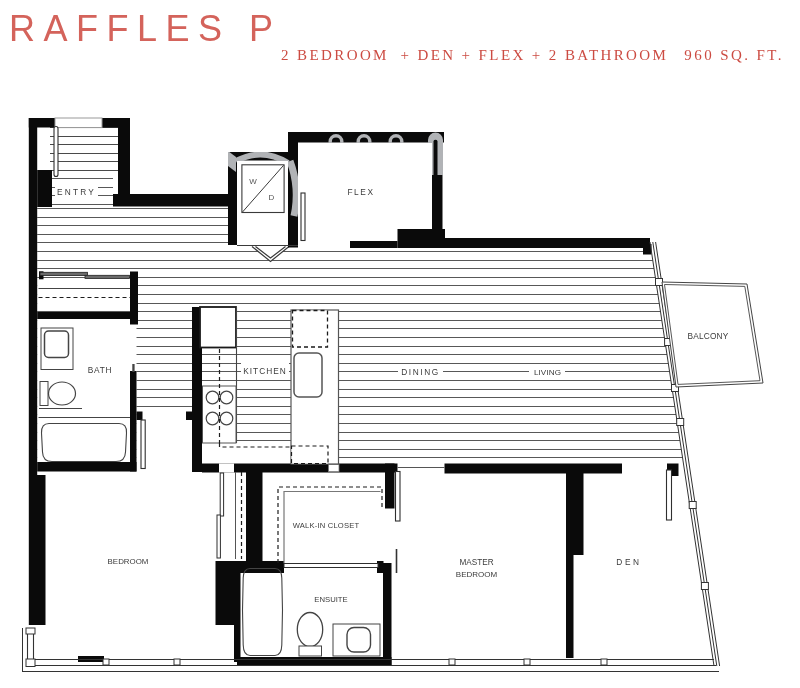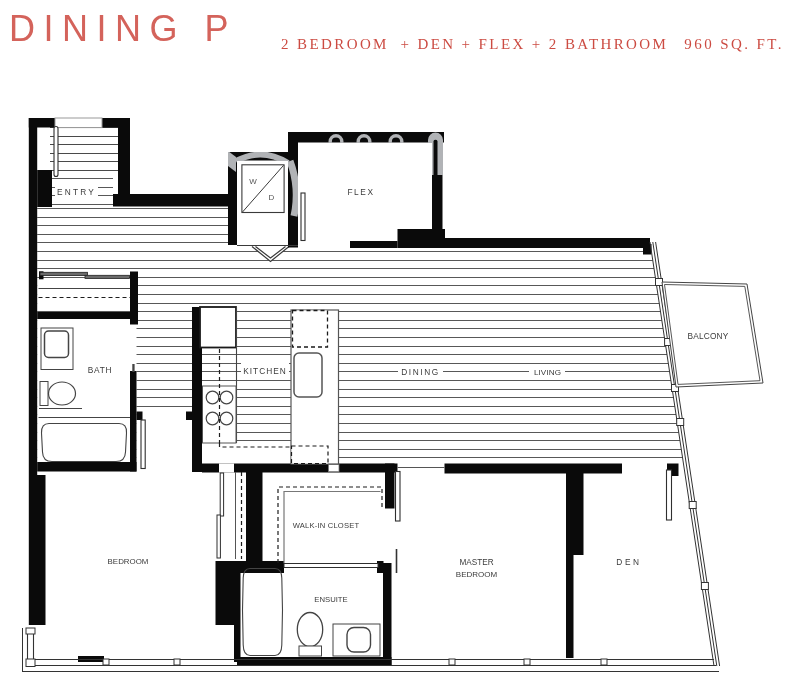--- a/index.html
+++ b/index.html
@@ -1,25 +1,25 @@
 <!DOCTYPE html>
 <html><head>
 <meta charset="utf-8">
 <style>
   html,body { margin:0; padding:0; background:#fff; width:800px; height:688px; overflow:hidden; }
   .page { position:relative; width:800px; height:688px; background:#fff; }
   .title { position:absolute; left:9px; top:8px; font-family:"Liberation Sans",sans-serif;
            font-size:36px; font-weight:400; color:#d4635b; letter-spacing:8.5px; white-space:nowrap; }
-  .subtitle { position:absolute; left:281px; top:36px; font-family:"Liberation Serif",serif;
+  .subtitle { position:absolute; left:281px; top:47px; font-family:"Liberation Serif",serif;
            font-size:15px; color:#cc4b42; letter-spacing:2.4px; white-space:nowrap; }
 </style>
 </head>
 <body>
 <div class="page">
-  <div class="title">DINING P</div>
+  <div class="title">RAFFLES P</div>
   <div class="subtitle">2 BEDROOM  + DEN + FLEX + 2 BATHROOM  960 SQ. FT.</div>
   <svg width="800" height="688" viewBox="0 0 800 688" style="position:absolute;left:0;top:0">
 <line x1="37.2" y1="208.5" x2="228.0" y2="208.5" stroke="#585858" stroke-width="1"></line>
 <line x1="37.2" y1="217.5" x2="228.0" y2="217.5" stroke="#585858" stroke-width="1"></line>
 <line x1="37.2" y1="225.5" x2="228.0" y2="225.5" stroke="#585858" stroke-width="1"></line>
 <line x1="37.2" y1="234.5" x2="228.0" y2="234.5" stroke="#585858" stroke-width="1"></line>
 <line x1="37.2" y1="242.5" x2="228.0" y2="242.5" stroke="#585858" stroke-width="1"></line>
 <line x1="37.2" y1="251.5" x2="651.4" y2="251.5" stroke="#585858" stroke-width="1"></line>
 <line x1="37.2" y1="260.5" x2="652.8" y2="260.5" stroke="#585858" stroke-width="1"></line>
 <line x1="37.2" y1="268.5" x2="654.0" y2="268.5" stroke="#585858" stroke-width="1"></line>

